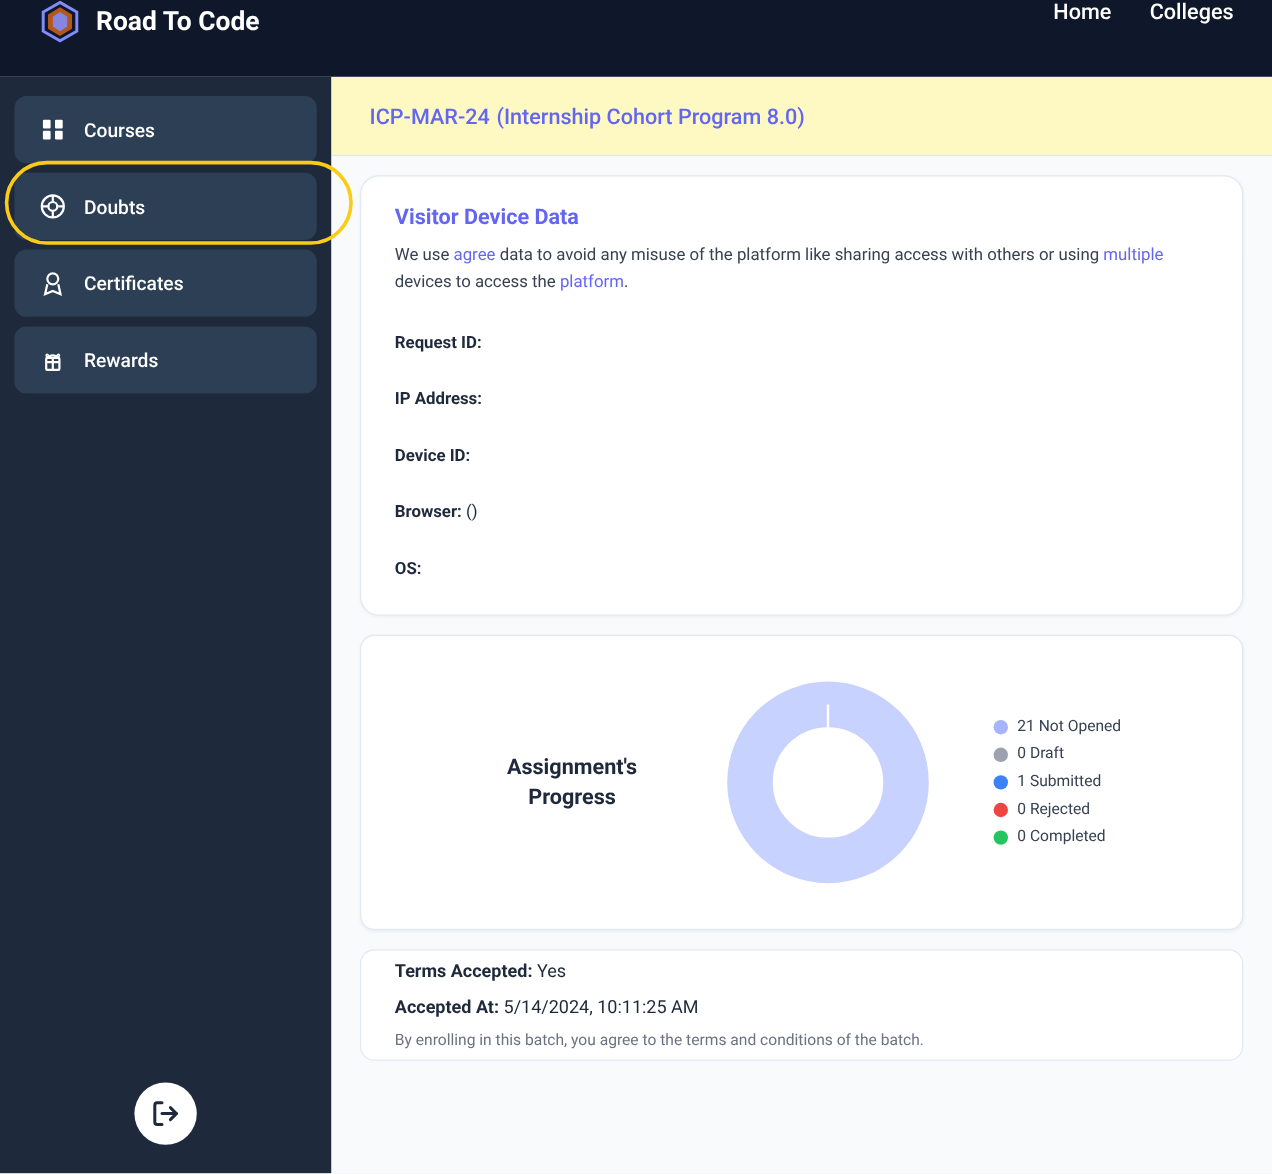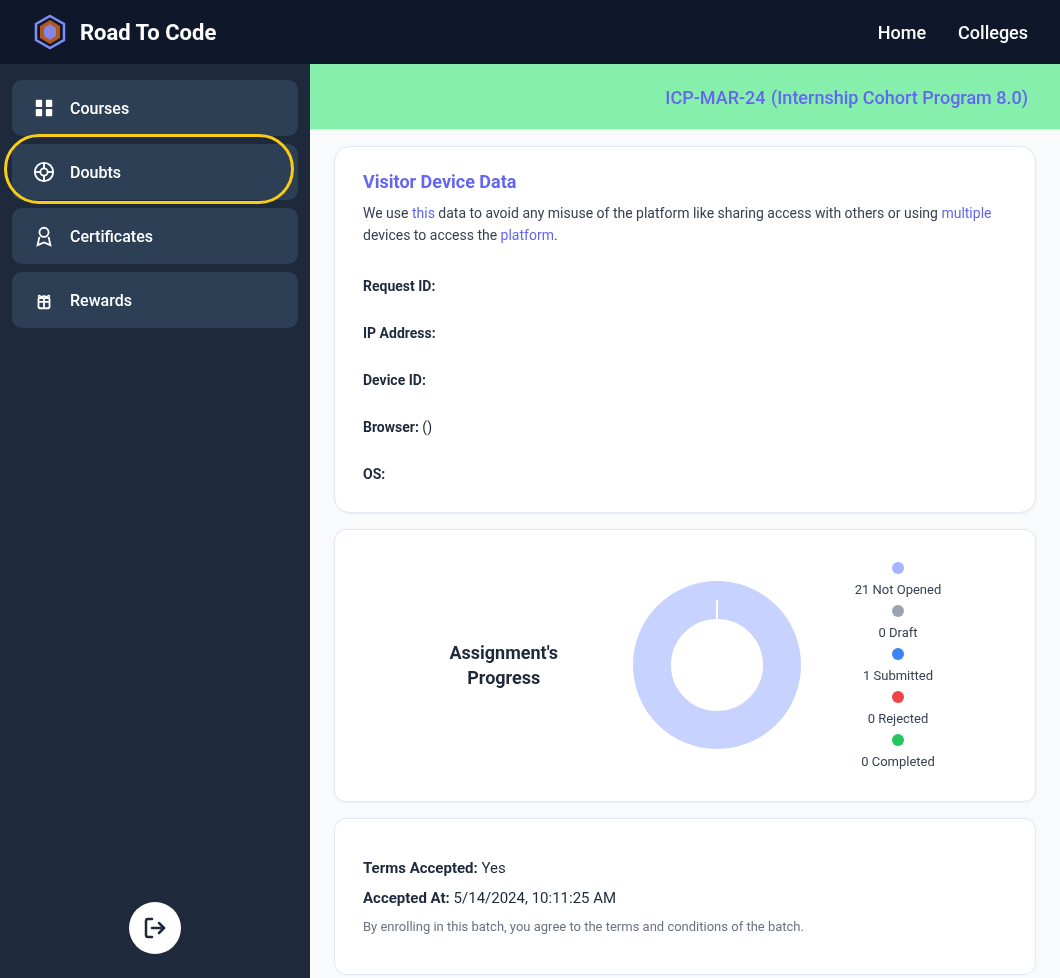--- a/index.html
+++ b/index.html
@@ -3,21 +3,21 @@
   <meta charset="utf-8">
   <style>
     * { margin: 0; padding: 0; box-sizing: border-box; }
     body { font-family: -apple-system, BlinkMacSystemFont, 'Segoe UI', Roboto, sans-serif; display: flex; flex-direction: column; height: 978px; overflow: hidden; background: #f1f5f9; }
 
     
     .header {
       background: #0f172a;
       color: white;
       display: flex;
-      align-items: center;
+      align-items: flex-start;
       justify-content: space-between;
       padding: 0 32px;
       height: 64px;
       flex-shrink: 0;
     }
     .header-left {
       display: flex;
       align-items: center;
       gap: 12px;
     }
@@ -43,21 +43,21 @@
 
     
     .main-layout {
       display: flex;
       flex: 1;
       overflow: hidden;
     }
 
     
     .sidebar {
-      width: 310px;
+      width: 276px;
       background: #1e293b;
       flex-shrink: 0;
       display: flex;
       flex-direction: column;
       padding: 16px 12px;
       position: relative;
     }
     .sidebar-item {
       display: flex;
       align-items: center;
@@ -122,24 +122,23 @@
     
     .content {
       flex: 1;
       overflow-y: auto;
       background: #f8fafc;
       padding: 0;
     }
 
     
     .page-header {
-      background: #86efac;
+      background: #fef9c3;
       padding: 20px 32px;
       border-bottom: 1px solid #e2e8f0;
-      text-align: right;
     }
     .page-title {
       font-size: 22px;
       font-weight: 700;
       color: #1e293b;
     }
     .page-title span {
       color: #6366f1;
       font-weight: 500;
       font-size: 18px;
@@ -215,34 +214,33 @@
       display: flex;
       flex-direction: column;
       gap: 8px;
     }
     .legend-item {
       display: flex;
       align-items: center;
       gap: 8px;
       font-size: 13px;
       color: #374151;
-      flex-direction: column;
     }
     .legend-dot {
       width: 12px;
       height: 12px;
       border-radius: 50%;
       flex-shrink: 0;
     }
 
     
     .terms-section {
       background: white;
       margin: 7px 24px;
-      padding: 40px 28px;
+      padding: 8px 28px;
       border-radius: 12px;
       border: 1px solid #e2e8f0;
     }
     .terms-row {
       font-size: 15px;
       color: #1e293b;
       margin-bottom: 12px;
     }
     .terms-row strong { font-weight: 700; }
     .terms-footnote {
@@ -337,21 +335,21 @@
 
   <main class="content">
 
     <div class="page-header">
       <h1 class="page-title"><span>ICP-MAR-24</span> <span style="color:#6366f1;font-weight:500;font-size:18px;">(Internship Cohort Program 8.0)</span></h1>
     </div>
 
     <div class="card">
       <div class="visitor-title">Visitor Device Data</div>
       <p class="visitor-desc">
-        We use <a>this</a> data to avoid any misuse of the platform like sharing access with others or using <a>multiple</a> devices to access the <a>platform</a>.
+        We use <a>agree</a> data to avoid any misuse of the platform like sharing access with others or using <a>multiple</a> devices to access the <a>platform</a>.
       </p>
       <div class="info-row">
         <strong>Request ID:</strong>
       </div>
       <div class="info-row">
         <strong>IP Address:</strong>
       </div>
       <div class="info-row">
         <strong>Device ID:</strong>
       </div>

